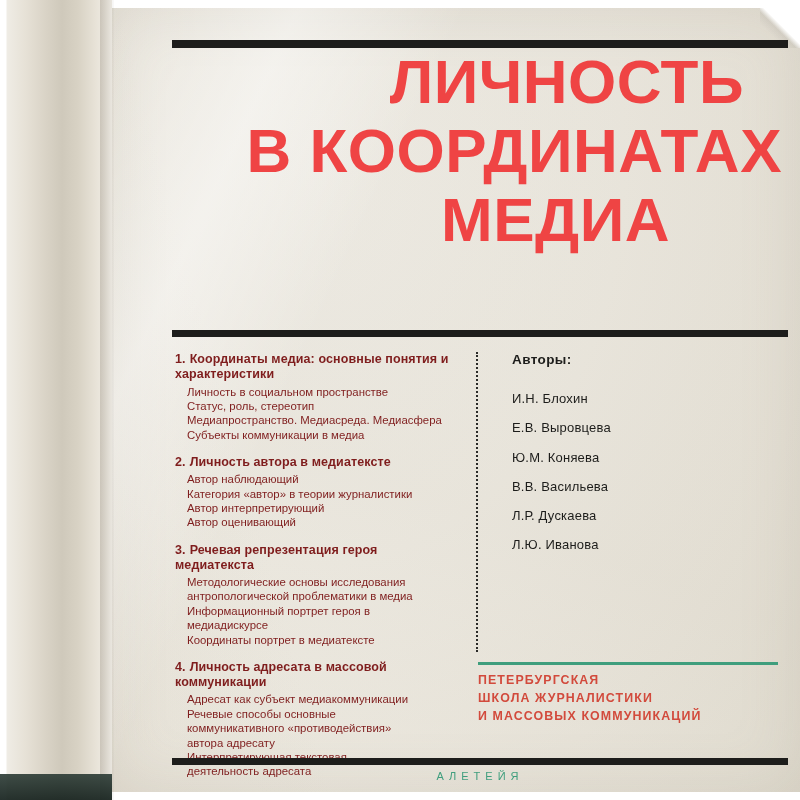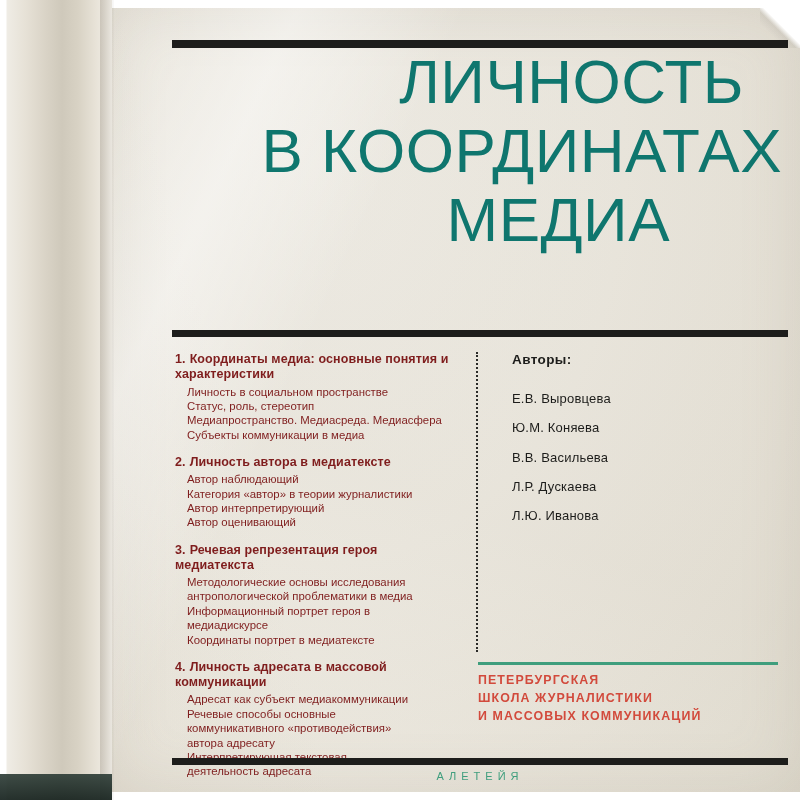--- a/index.html
+++ b/index.html
@@ -96,22 +96,22 @@
   .rule-mid    { left: 172px; top: 330px; width: 616px; height: 7px; }
   .rule-bottom { left: 172px; top: 758px; width: 616px; height: 7px; }
 
   
   .title {
     position: absolute;
     left: 172px;
     top: 52px;
     width: 616px;
     text-align: right;
-    color: #0f766e;
-    font-weight: normal;
+    color: #ef4444;
+    font-weight: bold;
     line-height: 0.98;
     letter-spacing: 0.5px;
     text-transform: uppercase;
     font-family: "Liberation Sans", sans-serif;
   }
   .title .l1 { display: block; font-size: 62px; padding-right: 44px; }
   .title .l2 { display: block; font-size: 62px; margin-top: 8px; padding-right: 6px; }
   .title .l3 { display: block; font-size: 62px; margin-top: 8px; padding-right: 118px; }
 
   
@@ -280,20 +280,21 @@
         <div>деятельность адресата</div>
       </div>
     </div>
 
   </div>
 
   <div class="divider"></div>
 
   <div class="authors">
     <div class="authors-title">Авторы:</div>
+    <div class="author">И.Н. Блохин</div>
     <div class="author">Е.В. Выровцева</div>
     <div class="author">Ю.М. Коняева</div>
     <div class="author">В.В. Васильева</div>
     <div class="author">Л.Р. Дускаева</div>
     <div class="author">Л.Ю. Иванова</div>
   </div>
 
   <div class="series-rule"></div>
   <div class="series">
     <div>Петербургская</div>

